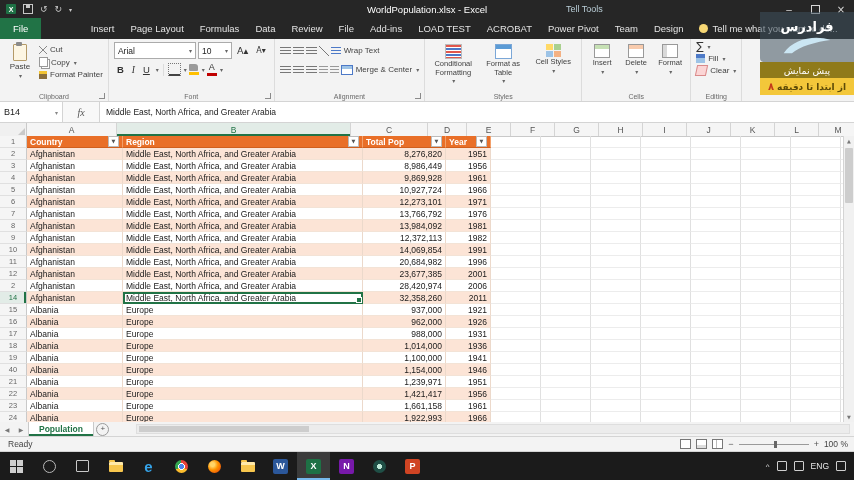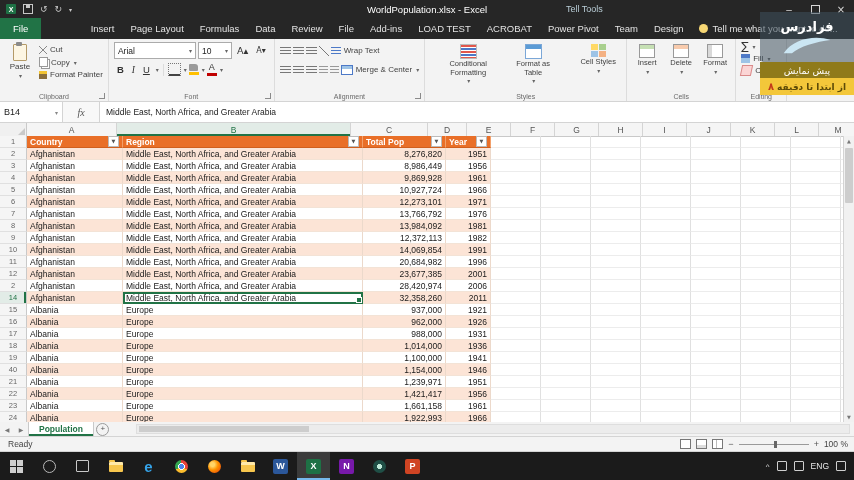--- a/index.html
+++ b/index.html
@@ -73,21 +73,21 @@
 .mc-i{width:10px;height:8px;border:1px solid #4d79c7;background:linear-gradient(#9dc3e6 0 3px,#fff 3px);}
 .ind{width:9px;height:8px;background:repeating-linear-gradient(to bottom,#999 0 1px,transparent 1px 3px);}
 
 .g-num{flex-direction:column;gap:3px;width:82px;}
 .numfmt{width:70px;}
 .nbr{gap:4px;height:12px;}
 .nbtn{font-size:8.5px;color:#333;}
 .nbtn.sm{font-size:7px;}
 
 .vbtn{display:flex;flex-direction:column;align-items:center;justify-content:flex-start;text-align:center;font-size:7.5px;color:#3f3f3f;gap:1px;padding-top:2px;line-height:1.15;}
-.g-styles .vbtn{width:46px;margin-left:15px;}
+.g-styles .vbtn{width:46px;}
 .g-cells .vbtn{width:30px;}
 .cf-i{width:15px;height:13px;background:repeating-linear-gradient(to bottom,#e2574c 0 2px,#fff 2px 3px,#4d79c7 3px 5px,#fff 5px 6px);border:1px solid #bbb;}
 .fat-i{width:15px;height:13px;border:1px solid #7ba7d7;background:linear-gradient(#5b9bd5 0 4px,#fff 4px);}
 .cs-i{width:15px;height:13px;background:linear-gradient(#ffd966,#ffd966) 0 0/7px 6px no-repeat,linear-gradient(#a9d08e,#a9d08e) 8px 0/7px 6px no-repeat,linear-gradient(#9dc3e6,#9dc3e6) 0 7px/7px 6px no-repeat,linear-gradient(#f4b183,#f4b183) 8px 7px/7px 6px no-repeat;}
 .ins-i{width:14px;height:12px;border:1px solid #999;background:linear-gradient(#c6e0b4 0 4px,#fff 4px);}
 .del-i{width:14px;height:12px;border:1px solid #999;background:linear-gradient(#f8cbad 0 4px,#fff 4px);}
 .fmt-i{width:14px;height:12px;border:1px solid #999;background:linear-gradient(90deg,#d9d9d9 0 4px,#fff 4px);}
 
 .g-edit{flex-direction:column;gap:2px;padding-top:2px;}
 .erow{display:flex;align-items:center;gap:3px;font-size:8px;color:#3f3f3f;}

